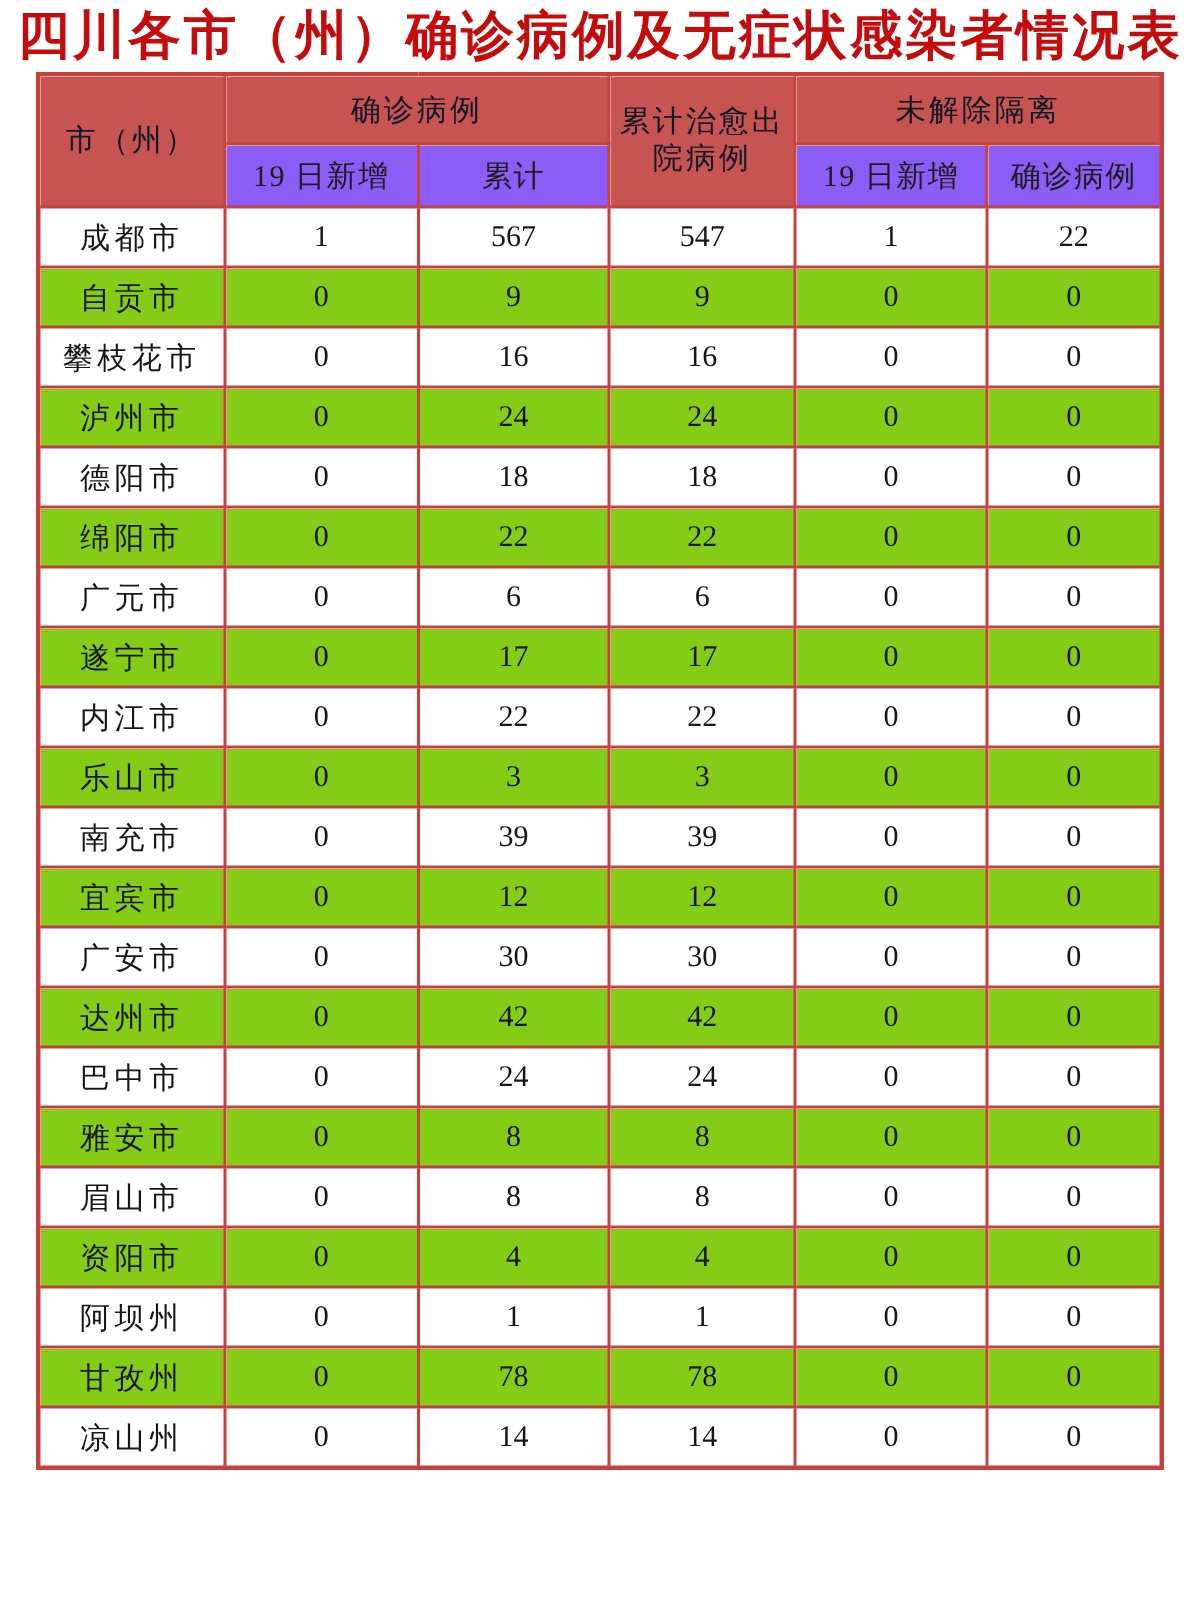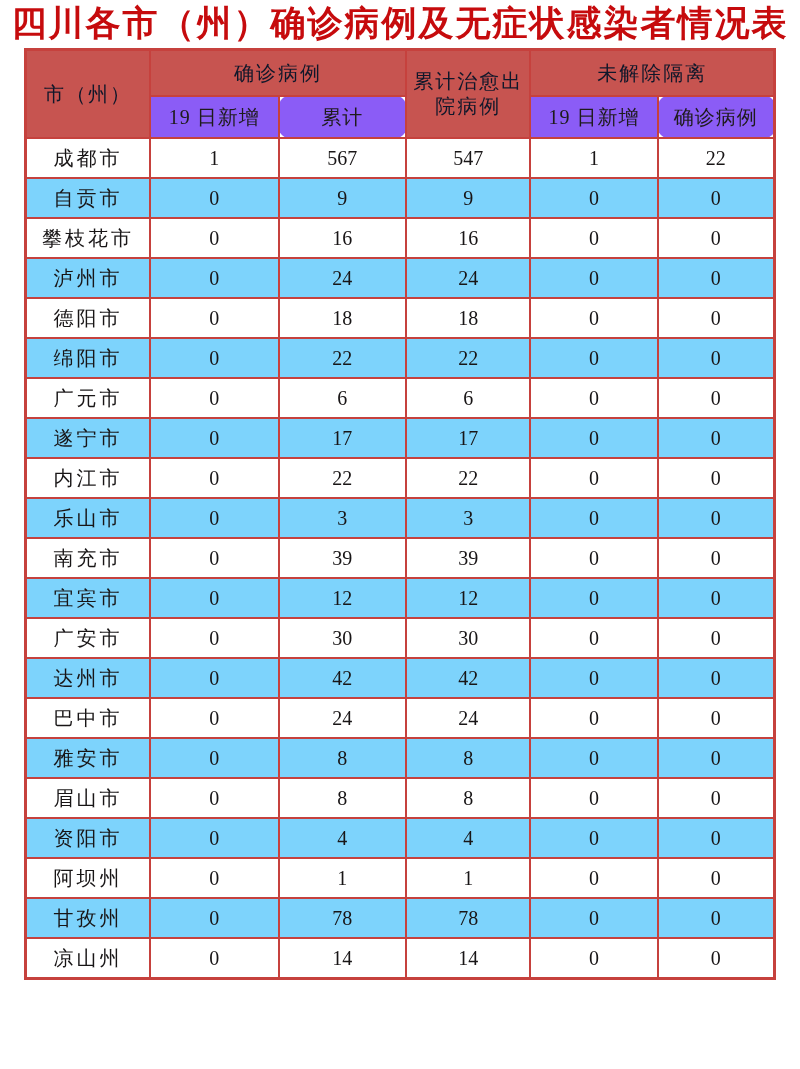--- a/index.html
+++ b/index.html
@@ -67,29 +67,29 @@
   }
   
   th.sub {
     background: #8b5cf6;
     color: #1e1b1b;
     height: 40px;
     letter-spacing: 1px;
     border-top: 3px solid #ffffff;
   }
   th.sub-left  { border-left: 3px solid #ffffff; }
-  th.sub-right { border-right: 3px solid #ffffff; border-radius: 10px; }
+  th.sub-right { border-right: 3px solid #ffffff; }
   
   tbody td {
     height: 38px;
     color: #181516;
     background: #ffffff;
   }
   tbody tr.alt td {
-    background: #7dd3fc;
+    background: #84cc16;
   }
   tbody td.city {
     letter-spacing: 3px;
   }
 </style>
 </head>
 <body>
 
 <div class="page">
   <h1 class="title">四川各市（州）确诊病例及无症状感染者情况表</h1>

